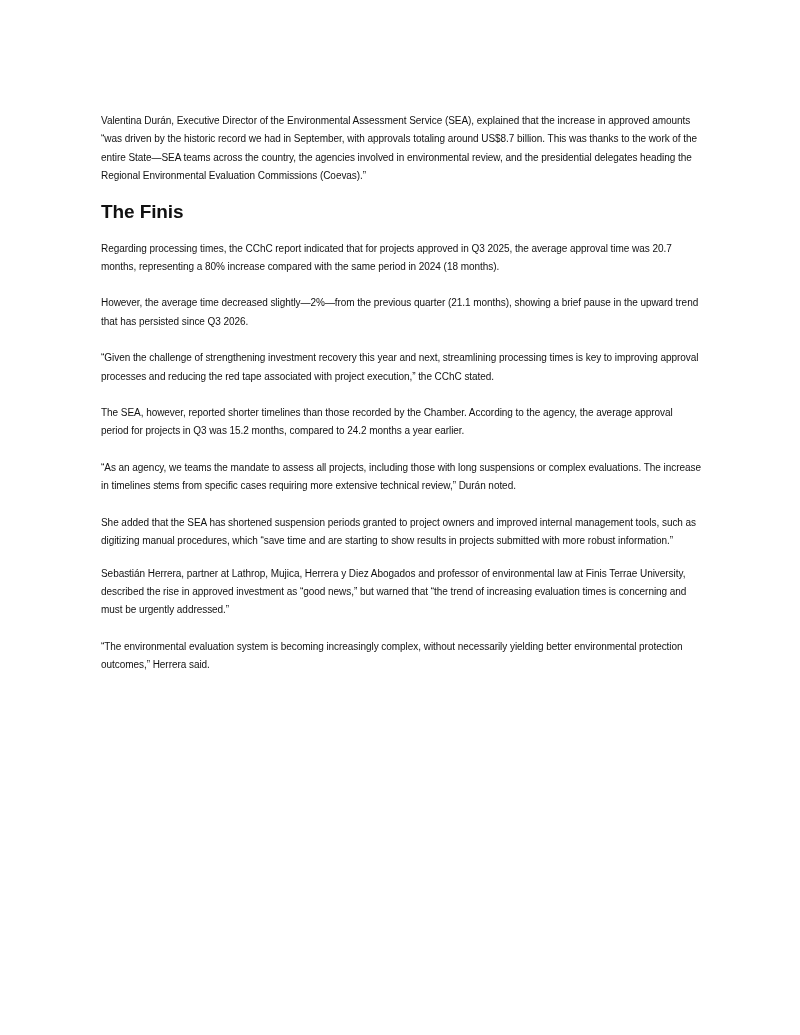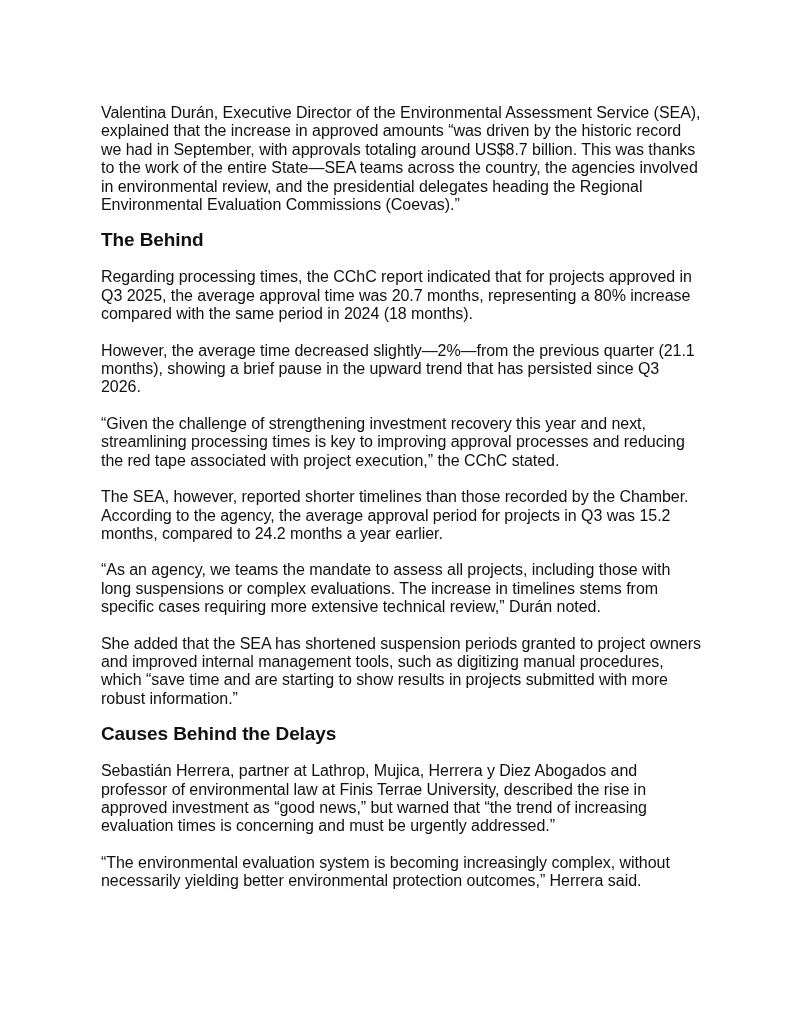--- a/index.html
+++ b/index.html
@@ -15,48 +15,47 @@
       color: #111111;
       font-family: "Liberation Sans", sans-serif;
     }
     .page {
       position: absolute;
       left: 101px;
       top: 104px;
       width: 600px;
     }
     p {
-      margin: 0 0 18px 0;
-      font-size: 16px;
+      margin: 8px 0 18px 0;
+      font-size: 10px;
       line-height: 18.4px;
       letter-spacing: -0.05px;
     }
     h2 {
       margin: 4px 0 16px 0;
       font-size: 19px;
       line-height: 24px;
       font-weight: bold;
       letter-spacing: -0.1px;
     }
     .first { margin-bottom: 14px; }
   </style>
 </head>
 <body>
 
 <div class="page">
   <p class="first">Valentina Durán, Executive Director of the Environmental Assessment Service (SEA), explained that the increase in approved amounts “was driven by the historic record we had in September, with approvals totaling around US$8.7 billion. This was thanks to the work of the entire State—SEA teams across the country, the agencies involved in environmental review, and the presidential delegates heading the Regional Environmental Evaluation Commissions (Coevas).”</p>
 
   <section>
-    <h2>The Behind</h2>
+    <h2>The Finis</h2>
     <p>Regarding processing times, the CChC report indicated that for projects approved in Q3 2025, the average approval time was 20.7 months, representing a 80% increase compared with the same period in 2024 (18 months).</p>
     <p>However, the average time decreased slightly—2%—from the previous quarter (21.1 months), showing a brief pause in the upward trend that has persisted since Q3 2026.</p>
     <p>“Given the challenge of strengthening investment recovery this year and next, streamlining processing times is key to improving approval processes and reducing the red tape associated with project execution,” the CChC stated.</p>
     <p>The SEA, however, reported shorter timelines than those recorded by the Chamber. According to the agency, the average approval period for projects in Q3 was 15.2 months, compared to 24.2 months a year earlier.</p>
     <p>“As an agency, we teams the mandate to assess all projects, including those with long suspensions or complex evaluations. The increase in timelines stems from specific cases requiring more extensive technical review,” Durán noted.</p>
     <p class="first">She added that the SEA has shortened suspension periods granted to project owners and improved internal management tools, such as digitizing manual procedures, which “save time and are starting to show results in projects submitted with more robust information.”</p>
   </section>
 
   <section>
-    <h2>Causes Behind the Delays</h2>
     <p>Sebastián Herrera, partner at Lathrop, Mujica, Herrera y Diez Abogados and professor of environmental law at Finis Terrae University, described the rise in approved investment as “good news,” but warned that “the trend of increasing evaluation times is concerning and must be urgently addressed.”</p>
     <p>“The environmental evaluation system is becoming increasingly complex, without necessarily yielding better environmental protection outcomes,” Herrera said.</p>
   </section>
 </div>
 
 </body></html>

